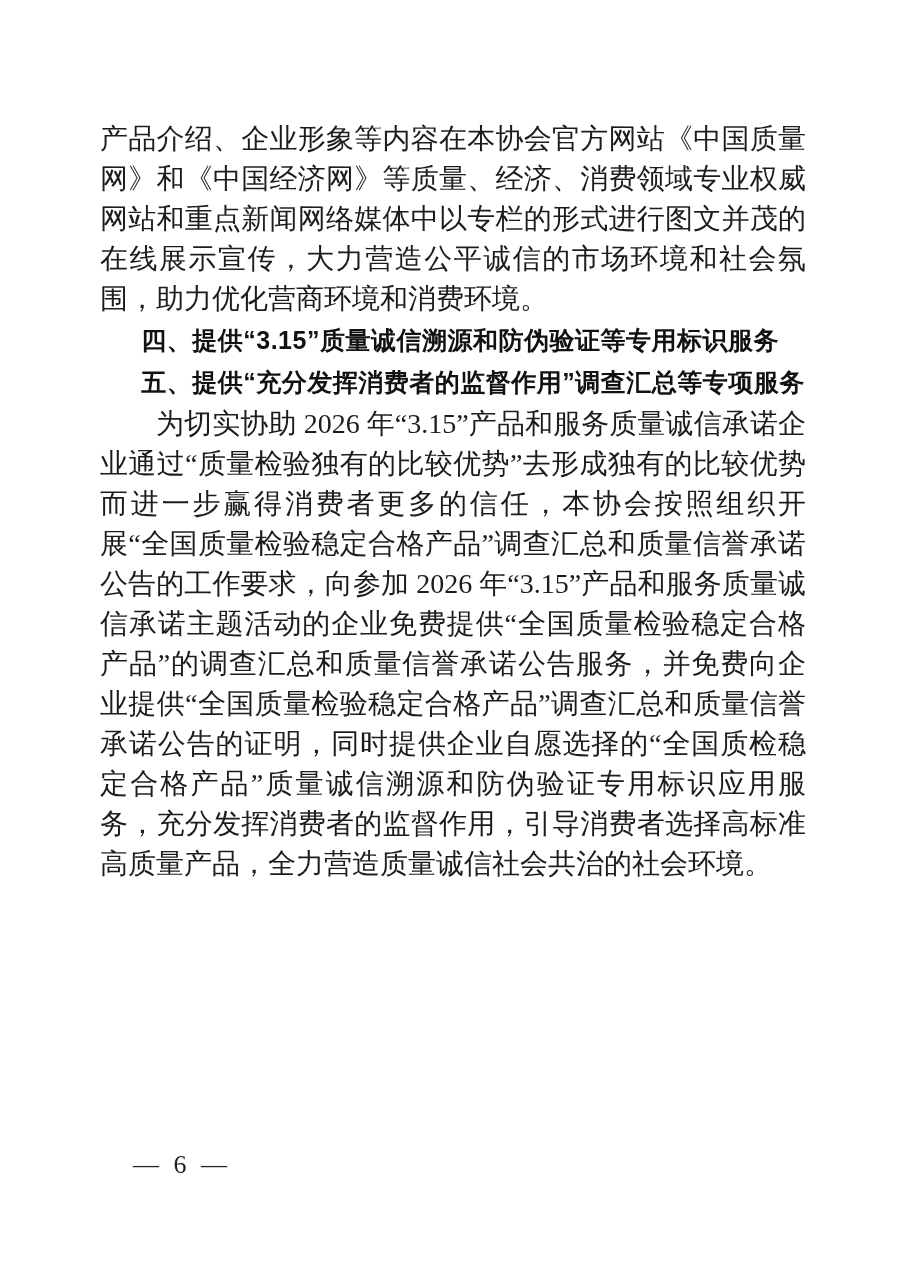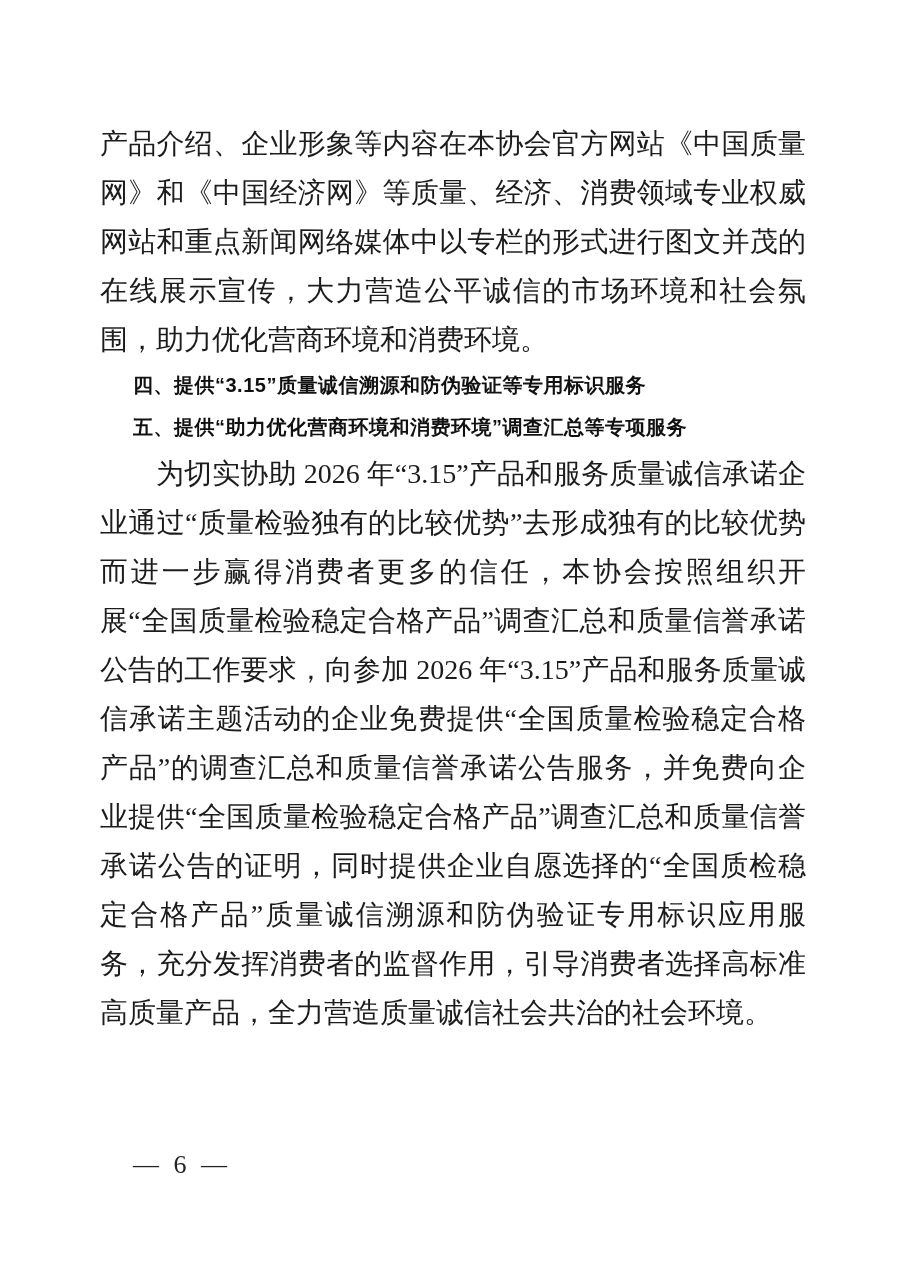--- a/index.html
+++ b/index.html
@@ -18,36 +18,36 @@
   .text-block {
     position: absolute;
     left: 100px;
     top: 119px;
     width: 706px;
   }
   .body-para {
     margin: 0;
     font-family: "Liberation Serif", "DejaVu Serif", serif;
     font-size: 28px;
-    line-height: 49px;
+    line-height: 40px;
     color: #1c1c1c;
     text-align: justify;
     text-justify: inter-ideograph;
     text-align-last: left;
     text-indent: 2em;
     word-break: break-all;
   }
   .body-para.no-indent {
     text-indent: 0;
   }
   .section-heading {
     margin: 0;
     font-family: "Liberation Sans", "DejaVu Sans", sans-serif;
     font-weight: bold;
-    font-size: 20px;
+    font-size: 25px;
     line-height: 42.3px;
     color: #111111;
     text-indent: 1.65em;
     letter-spacing: 0.5px;
   }
   .page-footer {
     position: absolute;
     left: 133px;
     top: 1150px;
     font-family: "Liberation Serif", "DejaVu Serif", serif;
@@ -56,17 +56,17 @@
     letter-spacing: 4px;
   }
 </style>
 </head>
 <body>
 
 <div class="page">
   <div class="text-block">
     <p class="body-para no-indent">产品介绍、企业形象等内容在本协会官方网站《中国质量网》和《中国经济网》等质量、经济、消费领域专业权威网站和重点新闻网络媒体中以专栏的形式进行图文并茂的在线展示宣传，大力营造公平诚信的市场环境和社会氛围，助力优化营商环境和消费环境。</p>
     <h2 class="section-heading">四、提供“3.15”质量诚信溯源和防伪验证等专用标识服务</h2>
-    <h2 class="section-heading">五、提供“助力优化营商环境和消费环境”调查汇总等专项服务</h2>
+    <h2 class="section-heading">五、提供“充分发挥消费者的监督作用”调查汇总等专项服务</h2>
     <p class="body-para">为切实协助 2026 年“3.15”产品和服务质量诚信承诺企业通过“质量检验独有的比较优势”去形成独有的比较优势而进一步赢得消费者更多的信任，本协会按照组织开展“全国质量检验稳定合格产品”调查汇总和质量信誉承诺公告的工作要求，向参加 2026 年“3.15”产品和服务质量诚信承诺主题活动的企业免费提供“全国质量检验稳定合格产品”的调查汇总和质量信誉承诺公告服务，并免费向企业提供“全国质量检验稳定合格产品”调查汇总和质量信誉承诺公告的证明，同时提供企业自愿选择的“全国质检稳定合格产品”质量诚信溯源和防伪验证专用标识应用服务，充分发挥消费者的监督作用，引导消费者选择高标准高质量产品，全力营造质量诚信社会共治的社会环境。</p>
   </div>
   <div class="page-footer">— 6 —</div>
 </div>
 
 </body></html>

